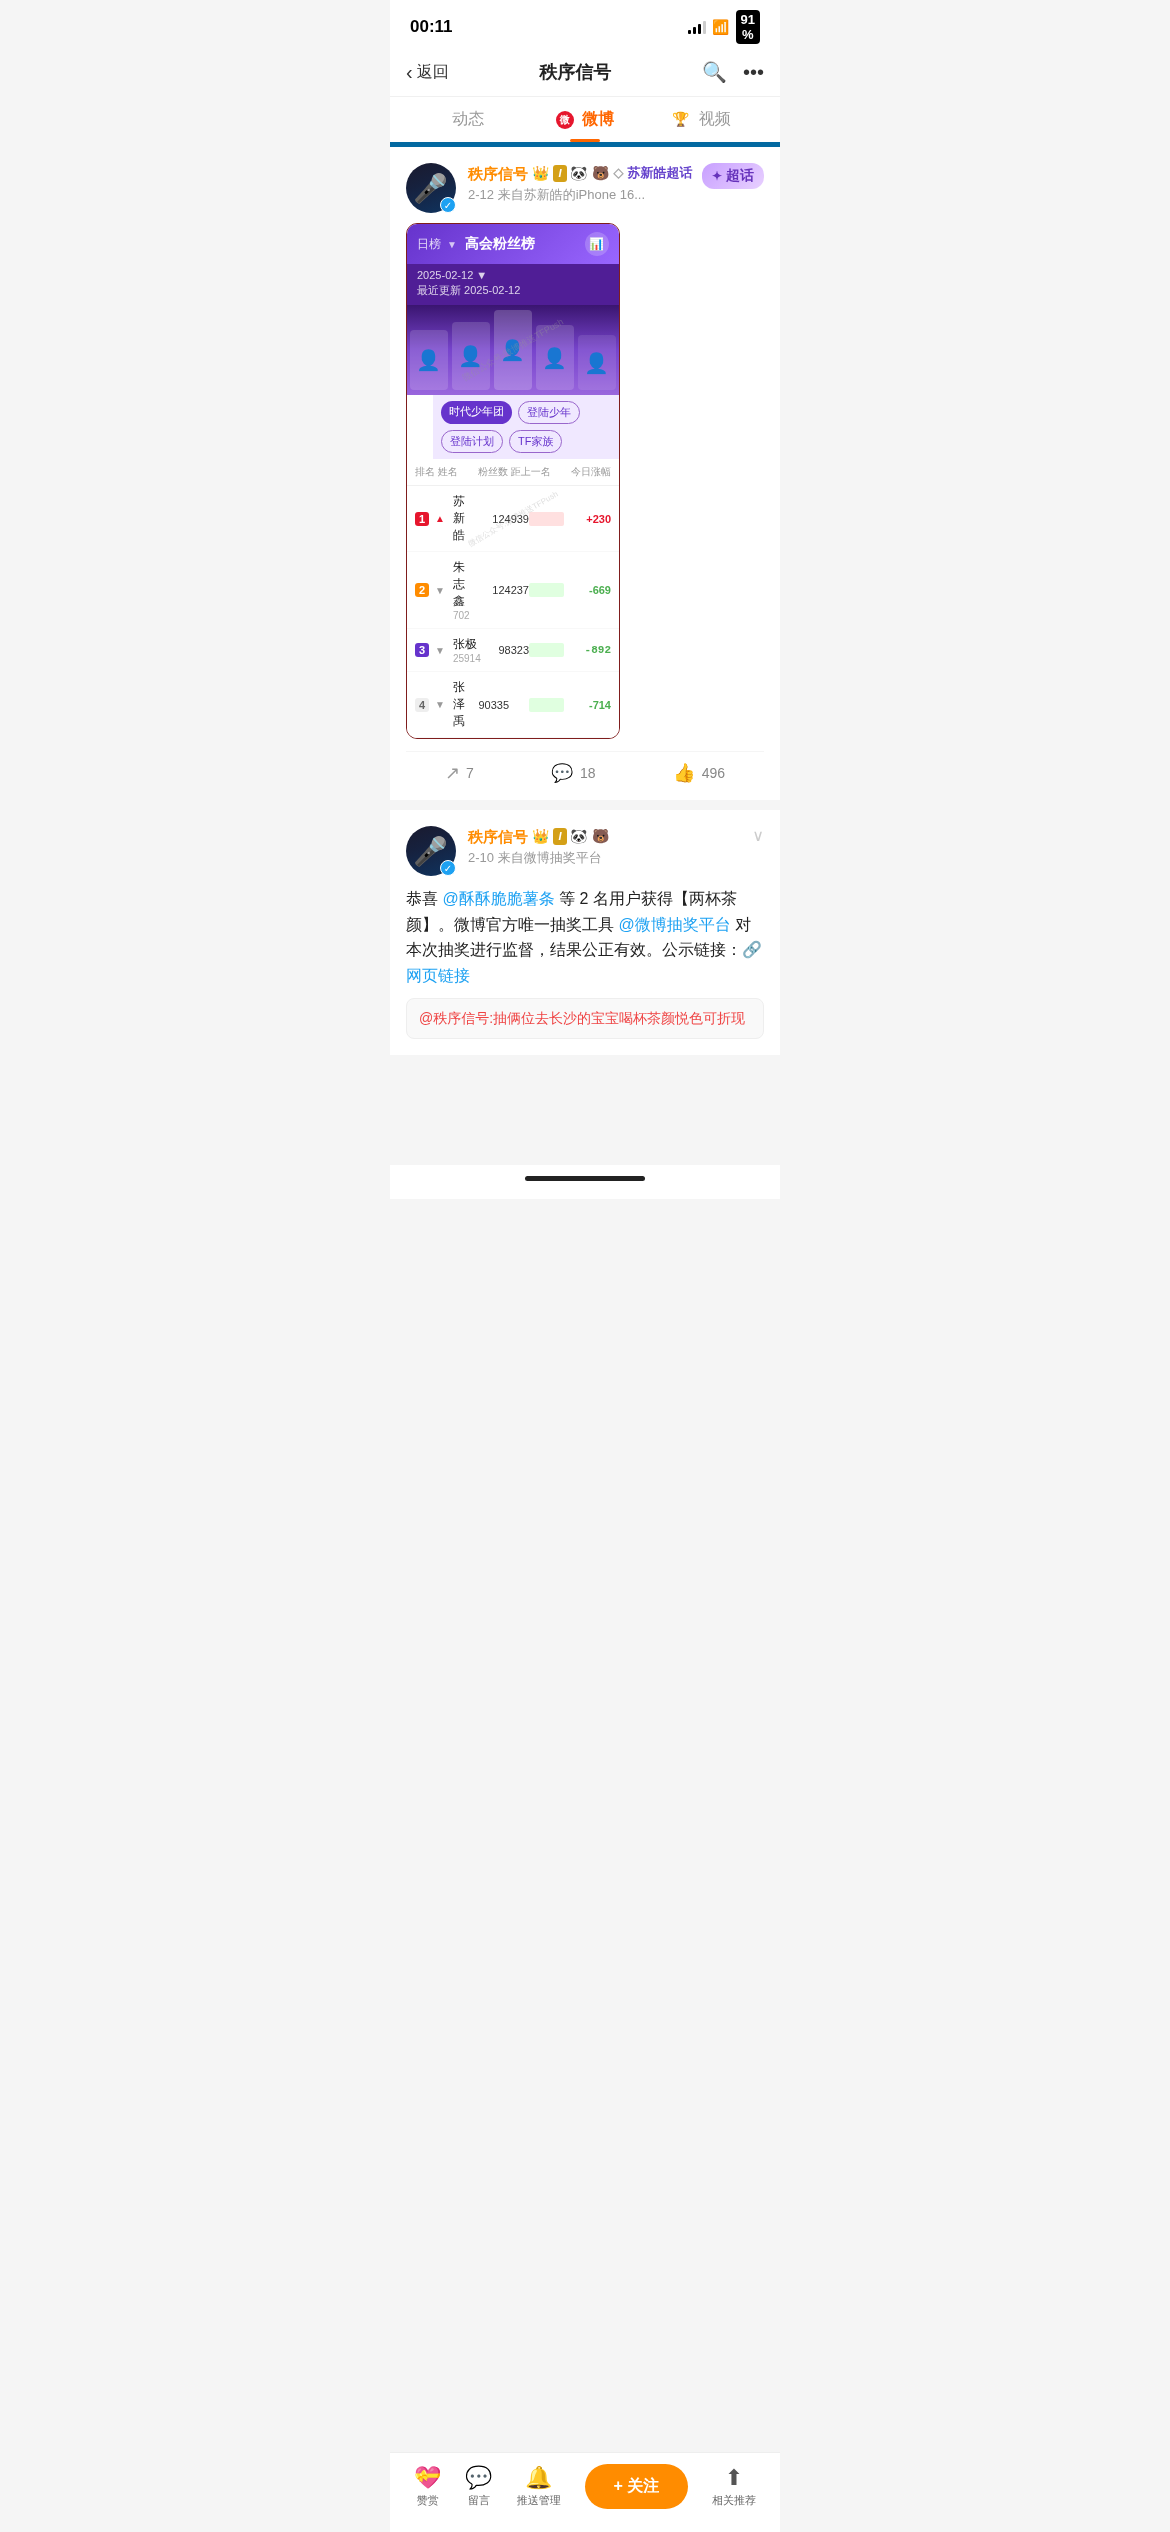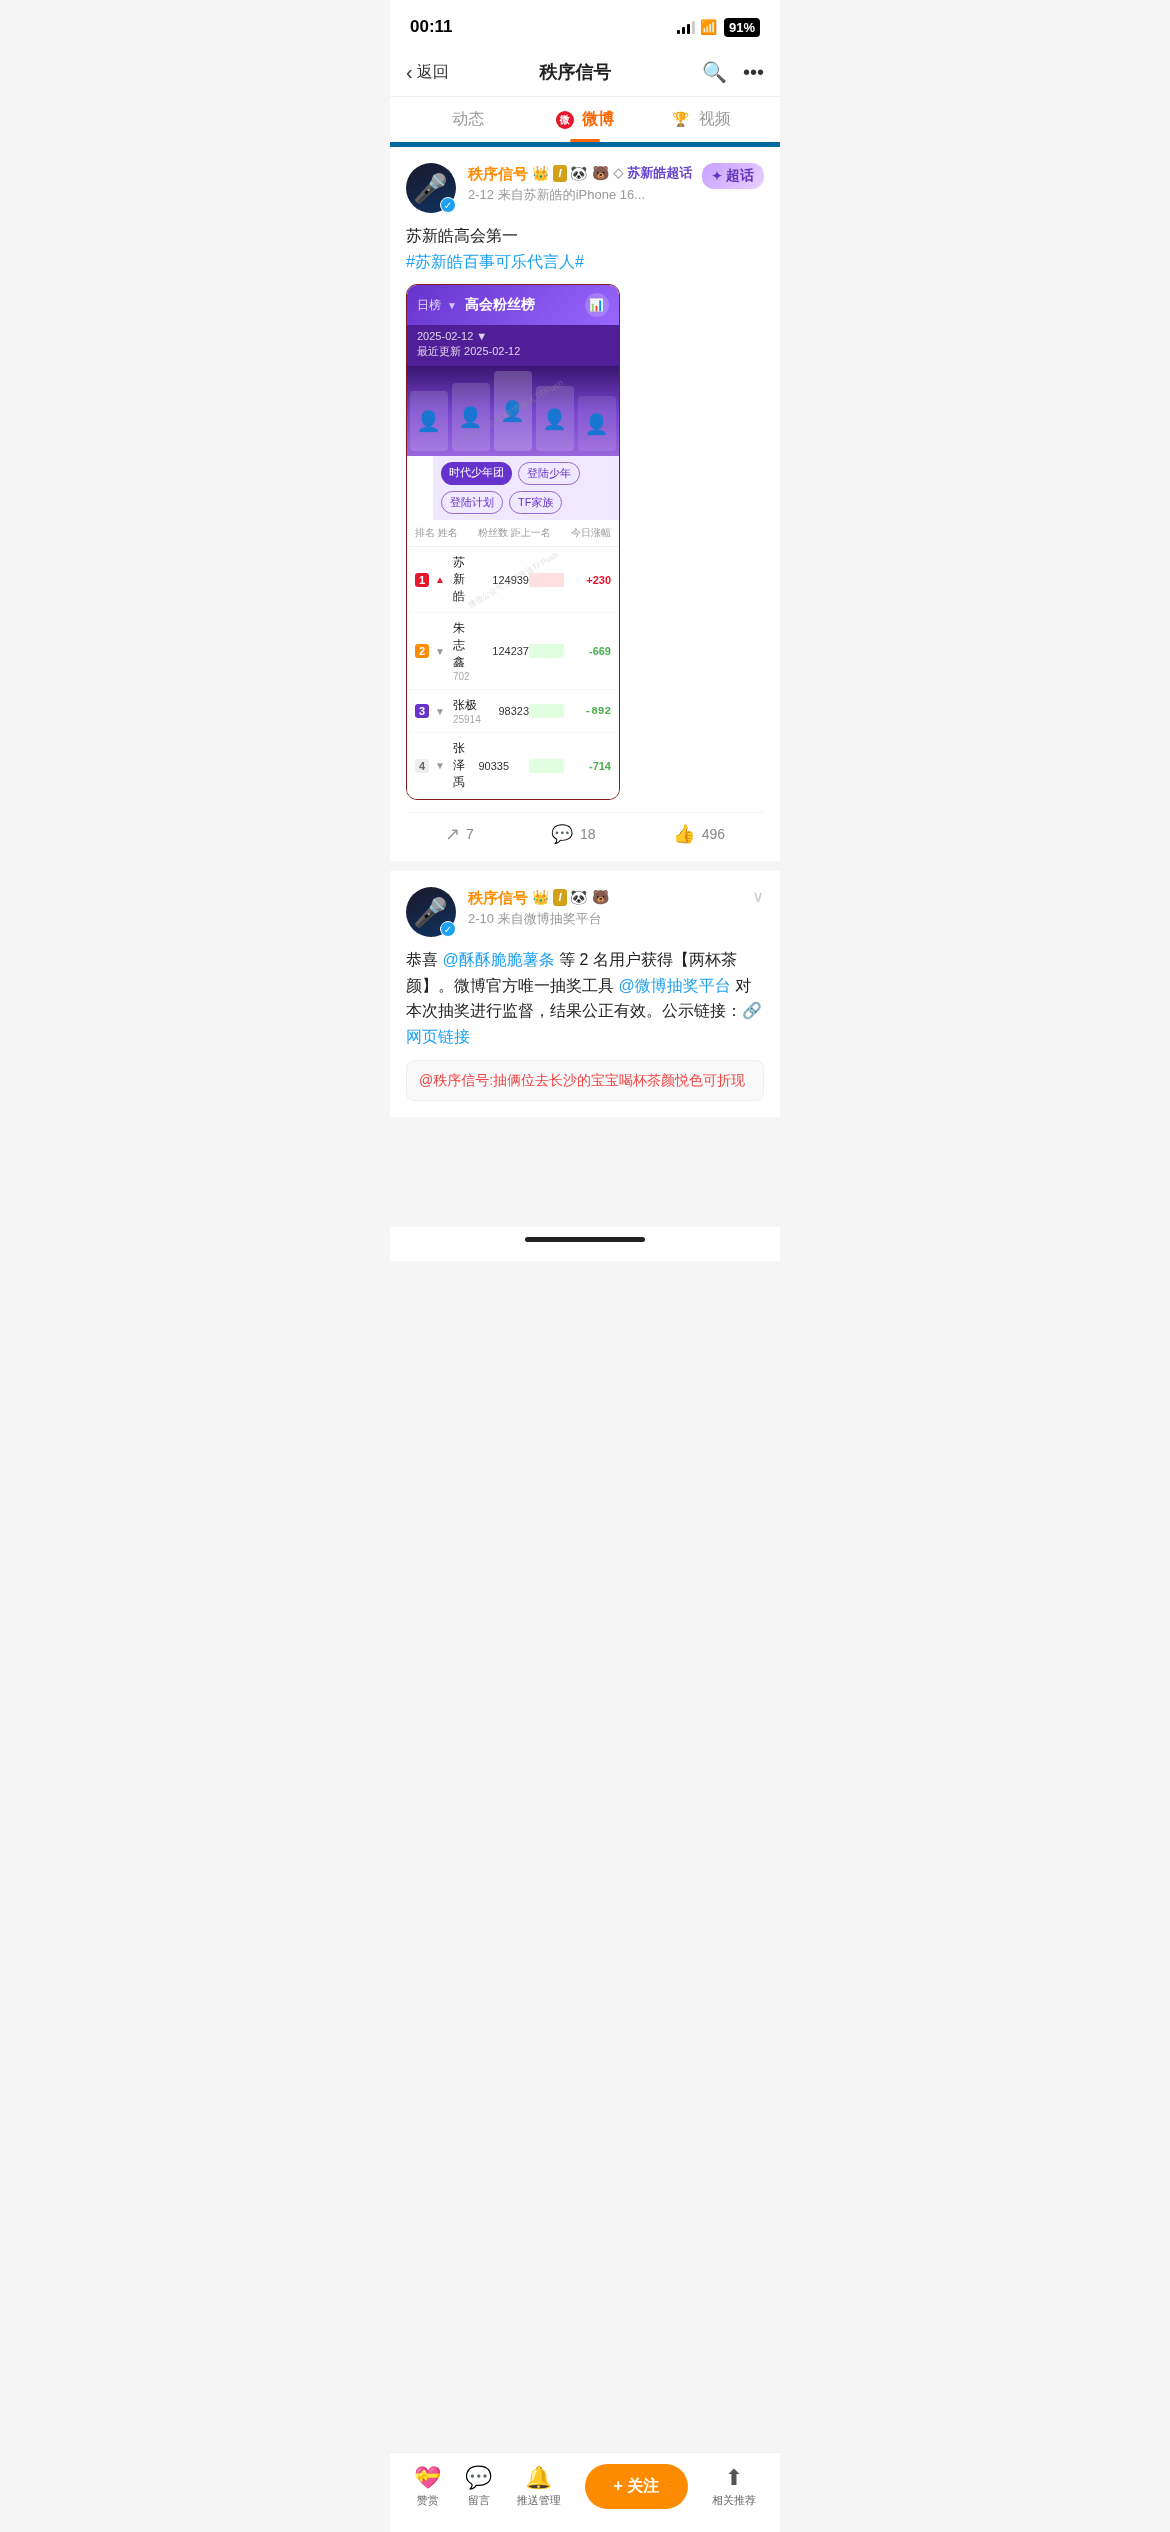--- a/index.html
+++ b/index.html
@@ -47,20 +47,21 @@
     }
     .battery {
       display: flex;
       align-items: center;
       font-size: 13px;
       font-weight: 600;
       background: #000;
       color: white;
       border-radius: 4px;
       padding: 2px 5px;
+      flex-direction: column;
     }
 
     
     .header {
       background: white;
       display: flex;
       align-items: center;
       padding: 12px 16px;
       border-bottom: 1px solid #f0f0f0;
     }
@@ -553,26 +554,20 @@
       </div>
       <div style="display:flex; align-items:center; gap:4px; flex-shrink:0;">
         <div class="super-topic-badge">
           <span style="font-size:12px;">✦</span>
           <span>超话</span>
         </div>
         <span class="collapse-btn">∨</span>
       </div>
     </div>
 
-    <div class="post-content">
-      <div>苏新皓高会第一</div>
-      <div>
-        <span class="hashtag">#苏新皓百事可乐代言人#</span>
-      </div>
-    </div>
 
     <div class="post-image chart-image-wrapper">
 
       <div class="chart-header">
         <span style="color:rgba(255,255,255,0.8); font-size:12px;">日榜</span>
         <span style="color:rgba(255,255,255,0.7); font-size:10px;">▼</span>
         <span style="color:white; font-size:14px; font-weight:700; margin-left:2px;">高会粉丝榜</span>
         <span style="flex:1;"></span>
         <span style="background:rgba(255,255,255,0.2); border-radius:50%; width:24px; height:24px; display:flex; align-items:center; justify-content:center; font-size:12px;">📊</span>
       </div>

